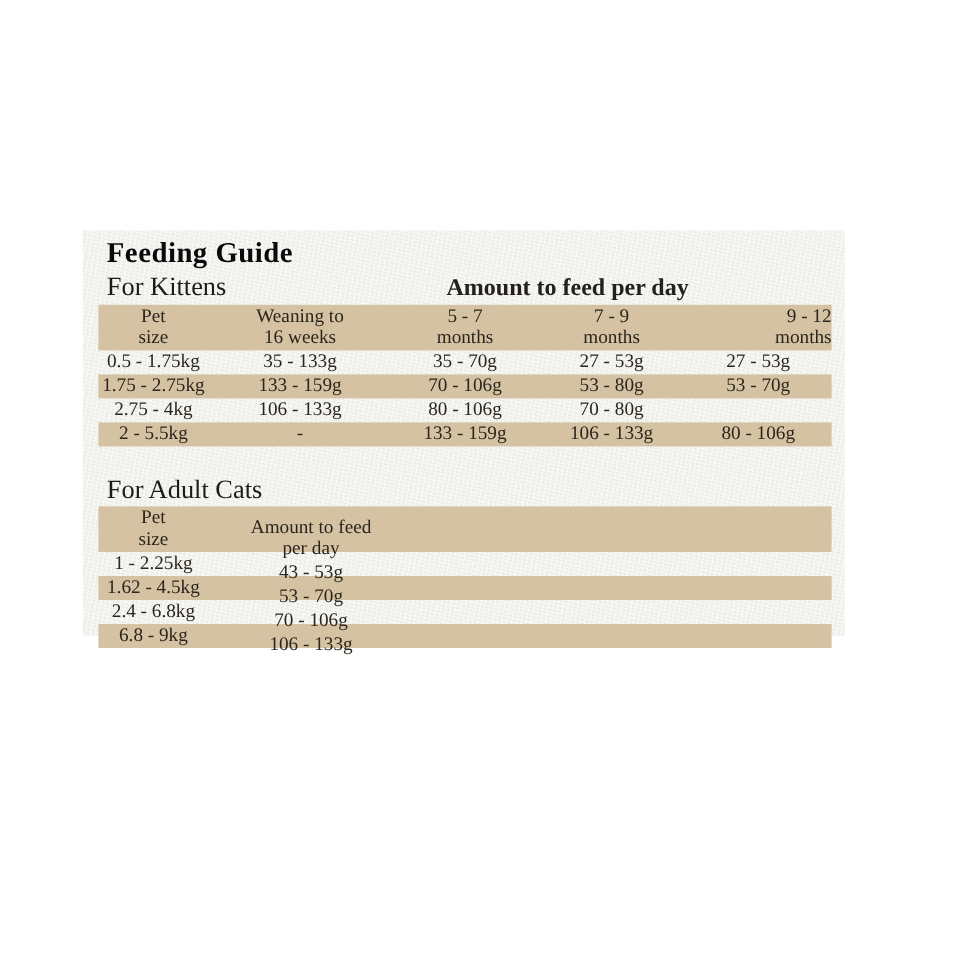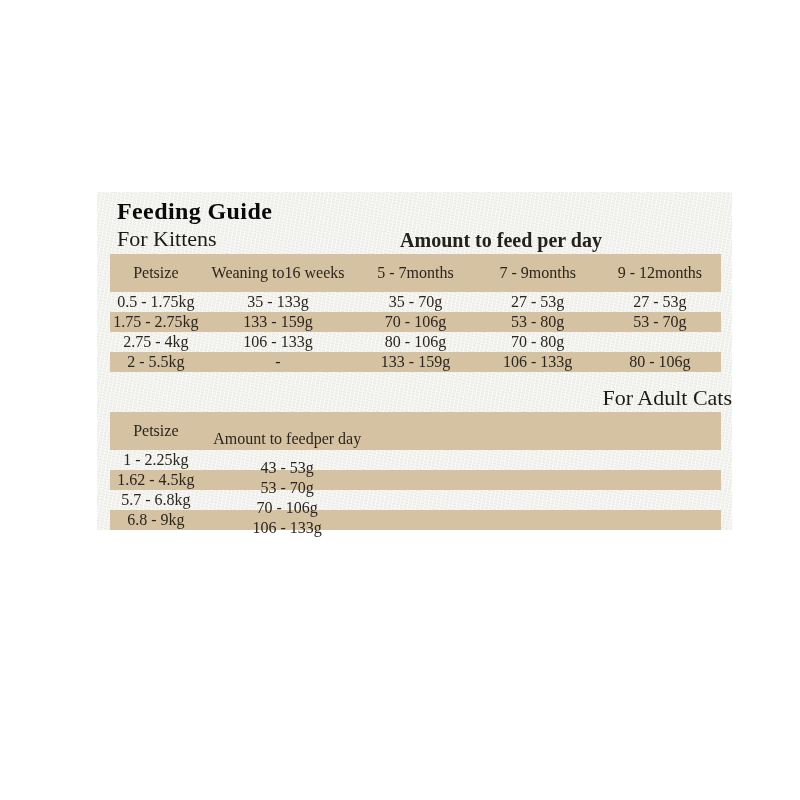--- a/index.html
+++ b/index.html
@@ -5,21 +5,21 @@
   html,body{margin:0;padding:0;}
   body{
     width:800px;height:800px;
     background:#ffffff;
     font-family:"Liberation Serif", serif;
     position:relative;
     overflow:hidden;
   }
   .card{
     position:absolute;
-    left:97px;top:192px;
+    left:69px;top:192px;
     width:635px;height:338px;
     box-sizing:border-box;
     padding:7px 0 0 0;
     background-color:#f3f3f0;
     background-image:
       repeating-linear-gradient(100deg, rgba(255,255,255,0.55) 0 1px, rgba(255,255,255,0) 1px 4px),
       repeating-linear-gradient(12deg, rgba(208,208,202,0.22) 0 1px, rgba(255,255,255,0) 1px 3px);
   }
   .title{
     margin:0 0 4px 20px;
@@ -64,34 +64,34 @@
   }
   .tan{background:#d5c2a3;}
   .cell{
     text-align:center;
     font-size:16px;
     line-height:20px;
     box-sizing:border-box;
   }
   .head .cell{
     display:flex;
+    flex-direction:column;
     justify-content:center;
     line-height:18px;
   }
   .kittens .cell:nth-child(1){width:15%;}
   .kittens .cell:nth-child(2){width:25%;}
   .kittens .cell:nth-child(3){width:20%;}
   .kittens .cell:nth-child(4){width:20%;}
   .kittens .cell:nth-child(5){width:20%;align-items:flex-end;}
   .adults .cell:nth-child(1){width:15%;}
   .adults .cell:nth-child(2){width:28%;margin-top:16px;}
   .adults-heading{
-    margin:14px 0 2px 20px;
+    margin:24px 0 2px 20px;
     height:24px;
-    text-align:right;
   }
 </style>
 </head>
 <body>
 
 <div class="card">
 
   <h1 class="title">Feeding Guide</h1>
 
   <div class="section-head">
@@ -170,21 +170,21 @@
 
     <div class="row">
       <div class="cell">1 - 2.25kg</div>
       <div class="cell">43 - 53g</div>
     </div>
     <div class="row tan">
       <div class="cell">1.62 - 4.5kg</div>
       <div class="cell">53 - 70g</div>
     </div>
     <div class="row">
-      <div class="cell">5.7 - 6.8kg</div>
+      <div class="cell">2.4 - 6.8kg</div>
       <div class="cell">70 - 106g</div>
     </div>
     <div class="row tan">
       <div class="cell">6.8 - 9kg</div>
       <div class="cell">106 - 133g</div>
     </div>
   </div>
 
 </div>
 

